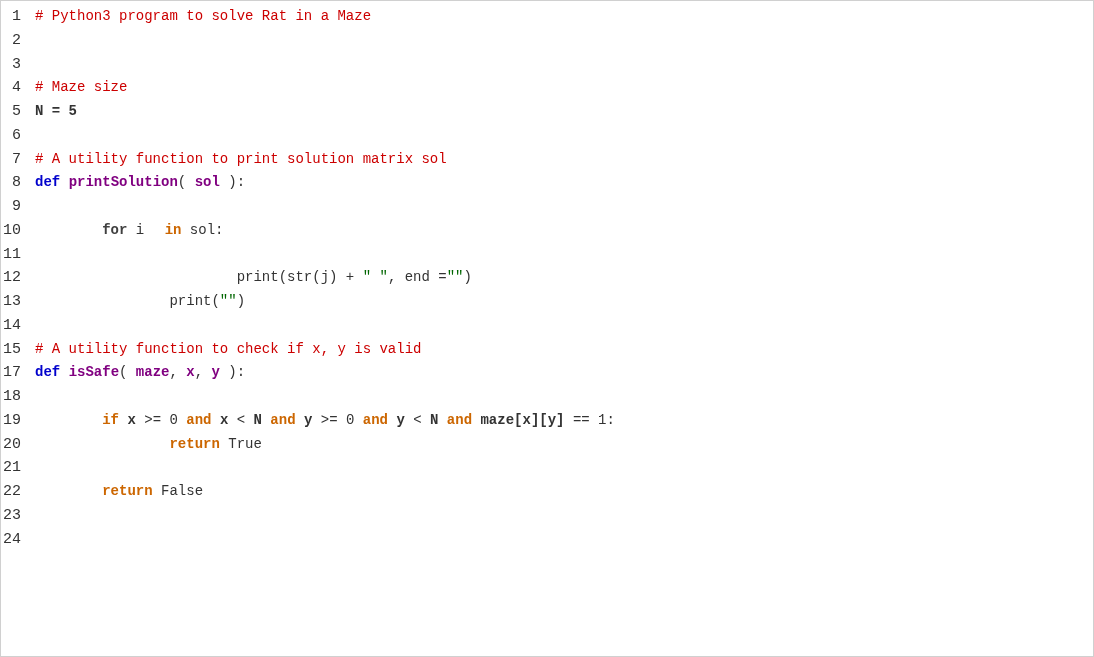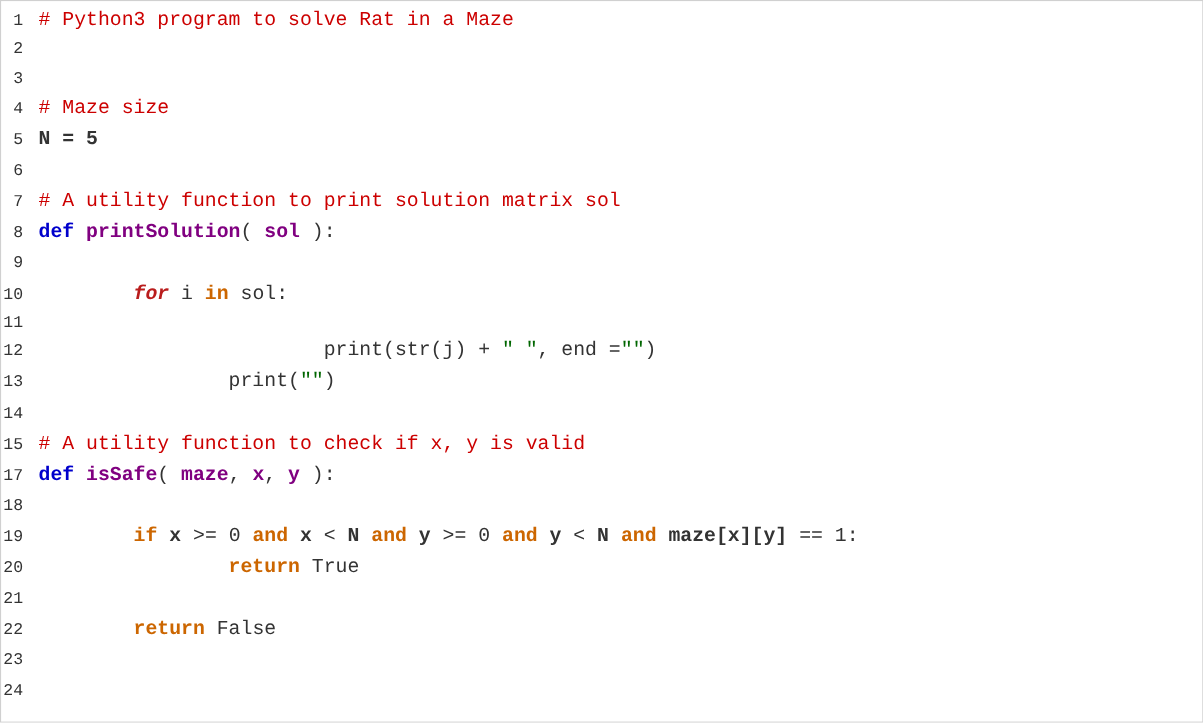--- a/index.html
+++ b/index.html
@@ -39,33 +39,33 @@
       font-weight: normal;
       user-select: none;
       flex-shrink: 0;
       font-size: 15px;
     }
 
     .line-content {
       padding-left: 6px;
       white-space: pre;
       color: #333333;
-      font-size: 18px;
+      font-size: 14px;
     }
 
     
     .c-red { color: #cc0000; }        
     .c-blue { color: #0000cc; font-weight: bold; }    
     .c-purple { color: #800080; font-weight: bold; }    
     .c-dark { color: #333333; }       
     .c-green { color: #006600; }      
-    .c-keyword-in { color: #cc6600; font-weight: bold; } 
+    .c-keyword-in { color: #cc6600; font-weight: bold; margin-left: 12px; } 
     .c-keyword-and { color: #cc6600; font-weight: bold; } 
     .c-keyword-if { color: #cc6600; font-weight: bold; }
-    .c-keyword-for { color: #b91c1c; font-weight: bold; font-style: italic; }
+    .c-keyword-for { color: #404040; font-weight: bold; }
     .c-keyword-return { color: #cc6600; font-weight: bold; }
     .c-param { color: #800080; font-weight: bold; }
     .c-bold { font-weight: bold; color: #333333; }
   </style>
 </head>
 <body>
 
 <div class="code-container">
 
   <div class="code-line">

